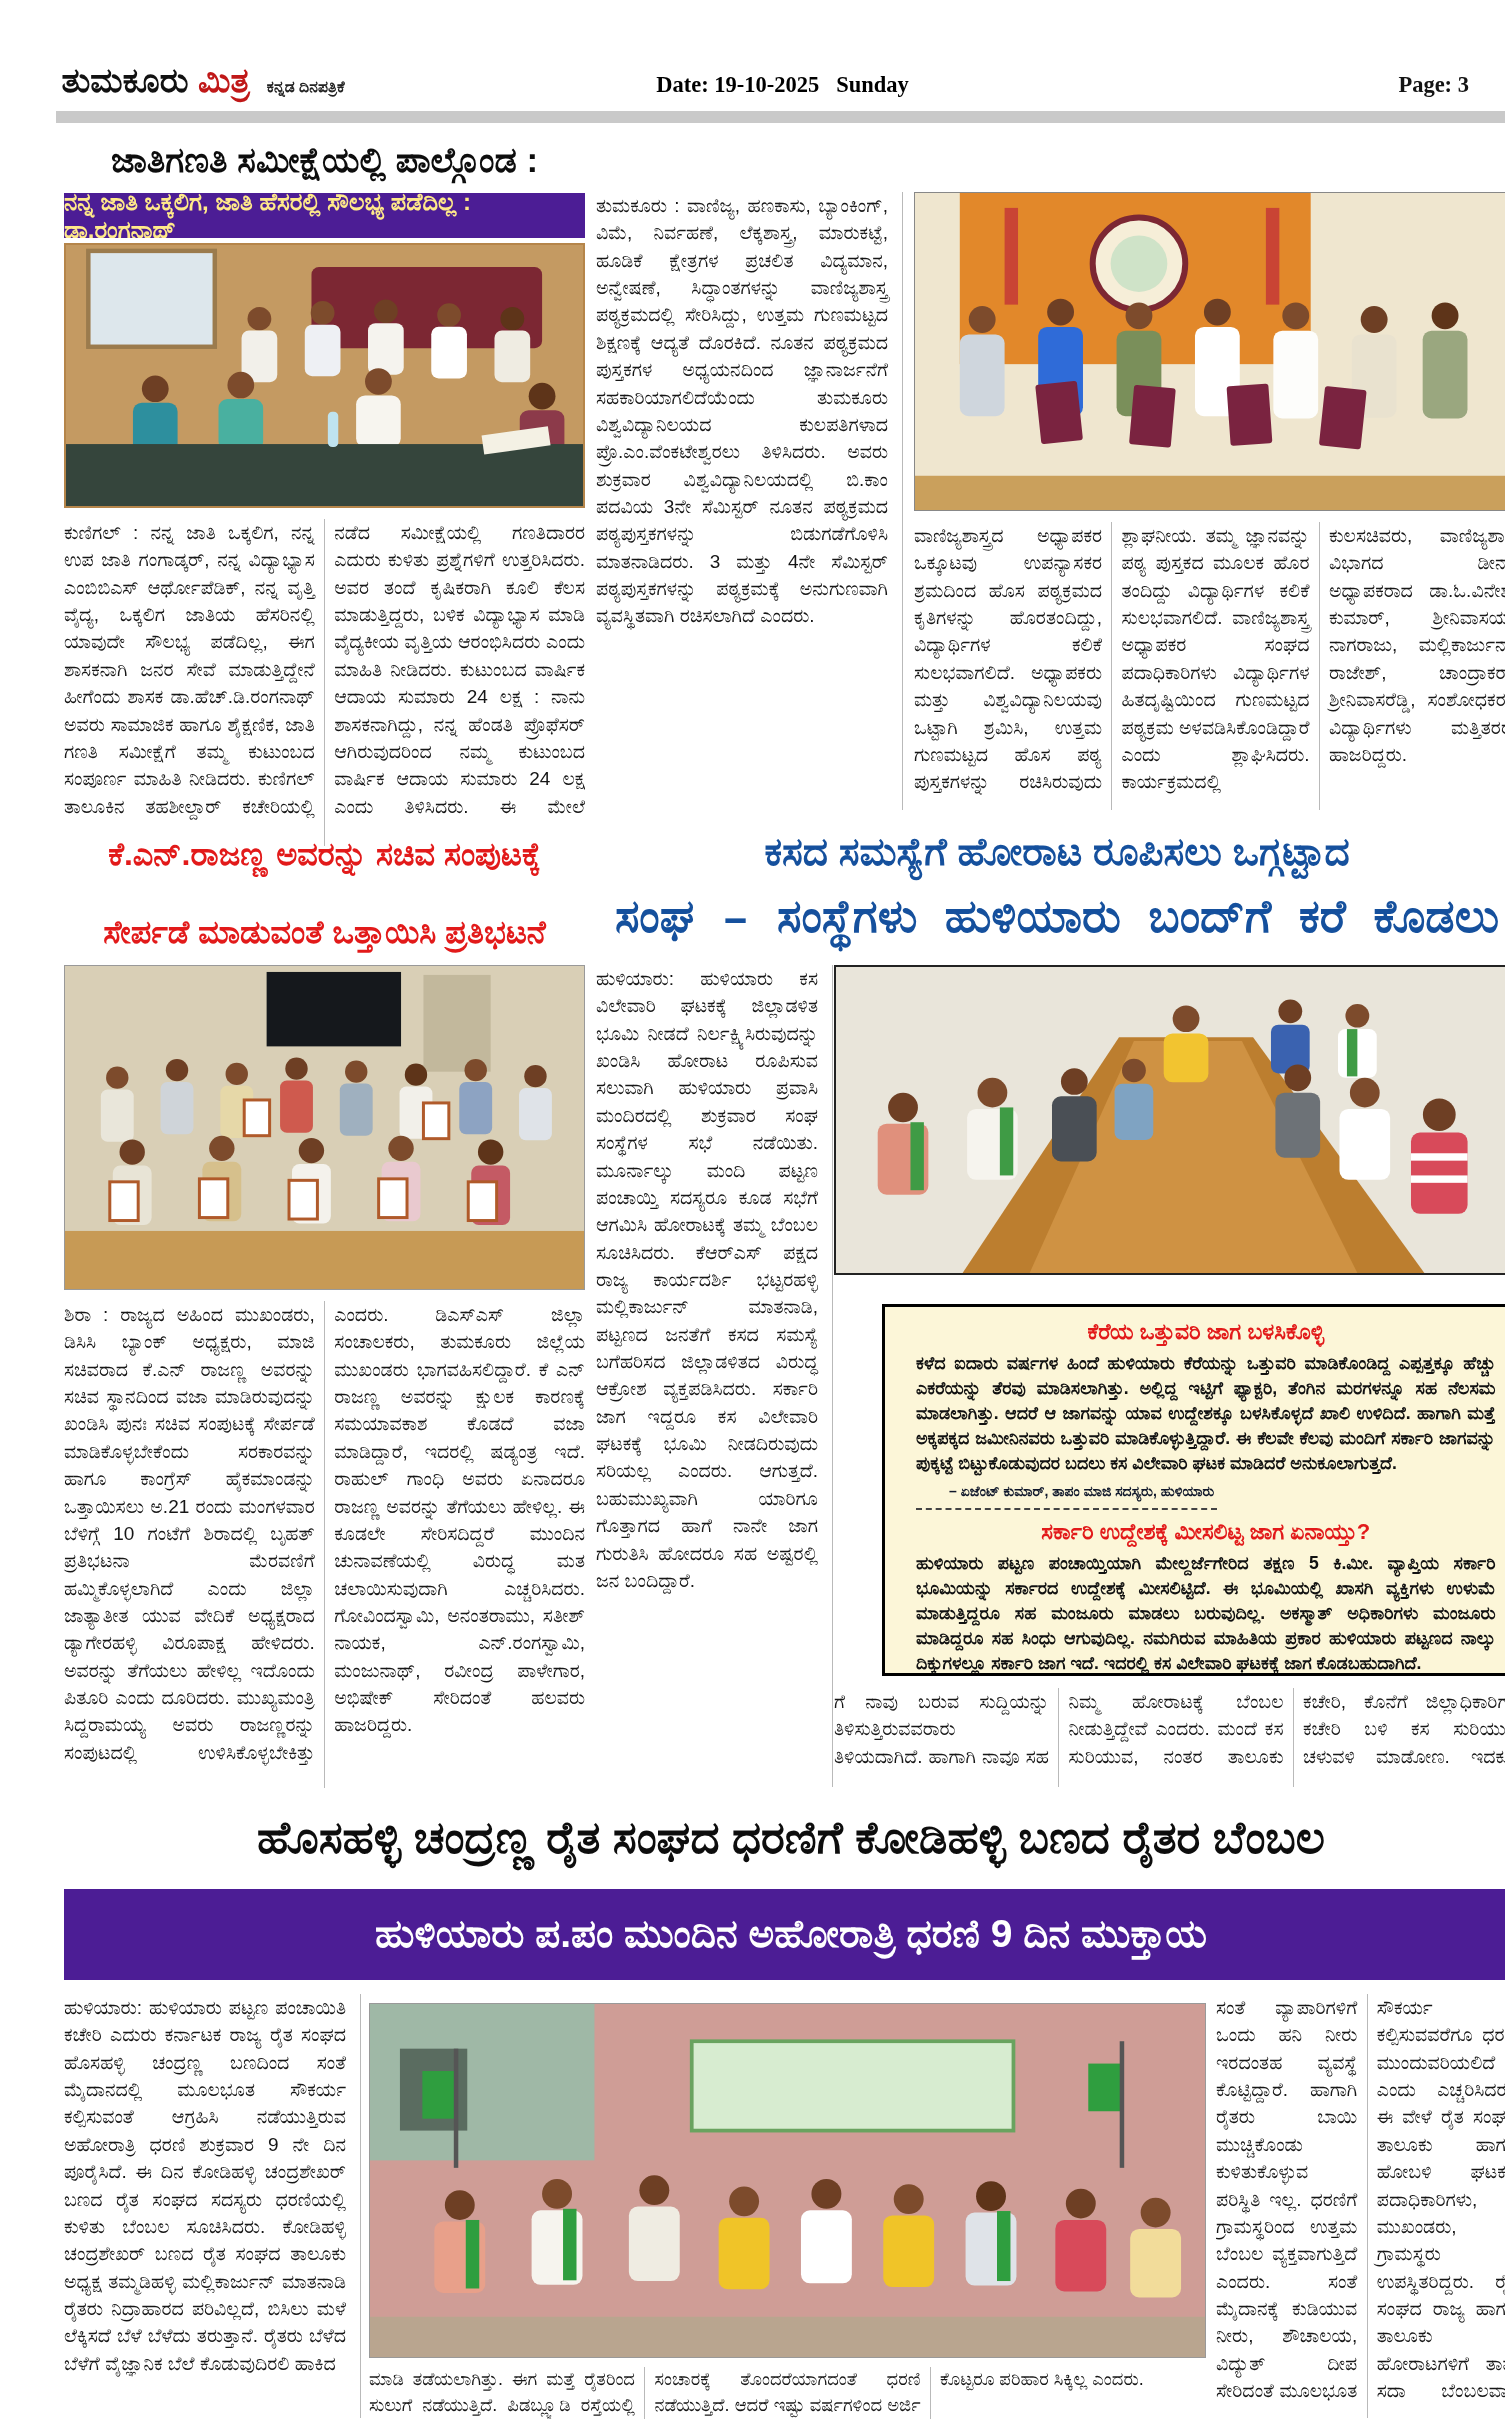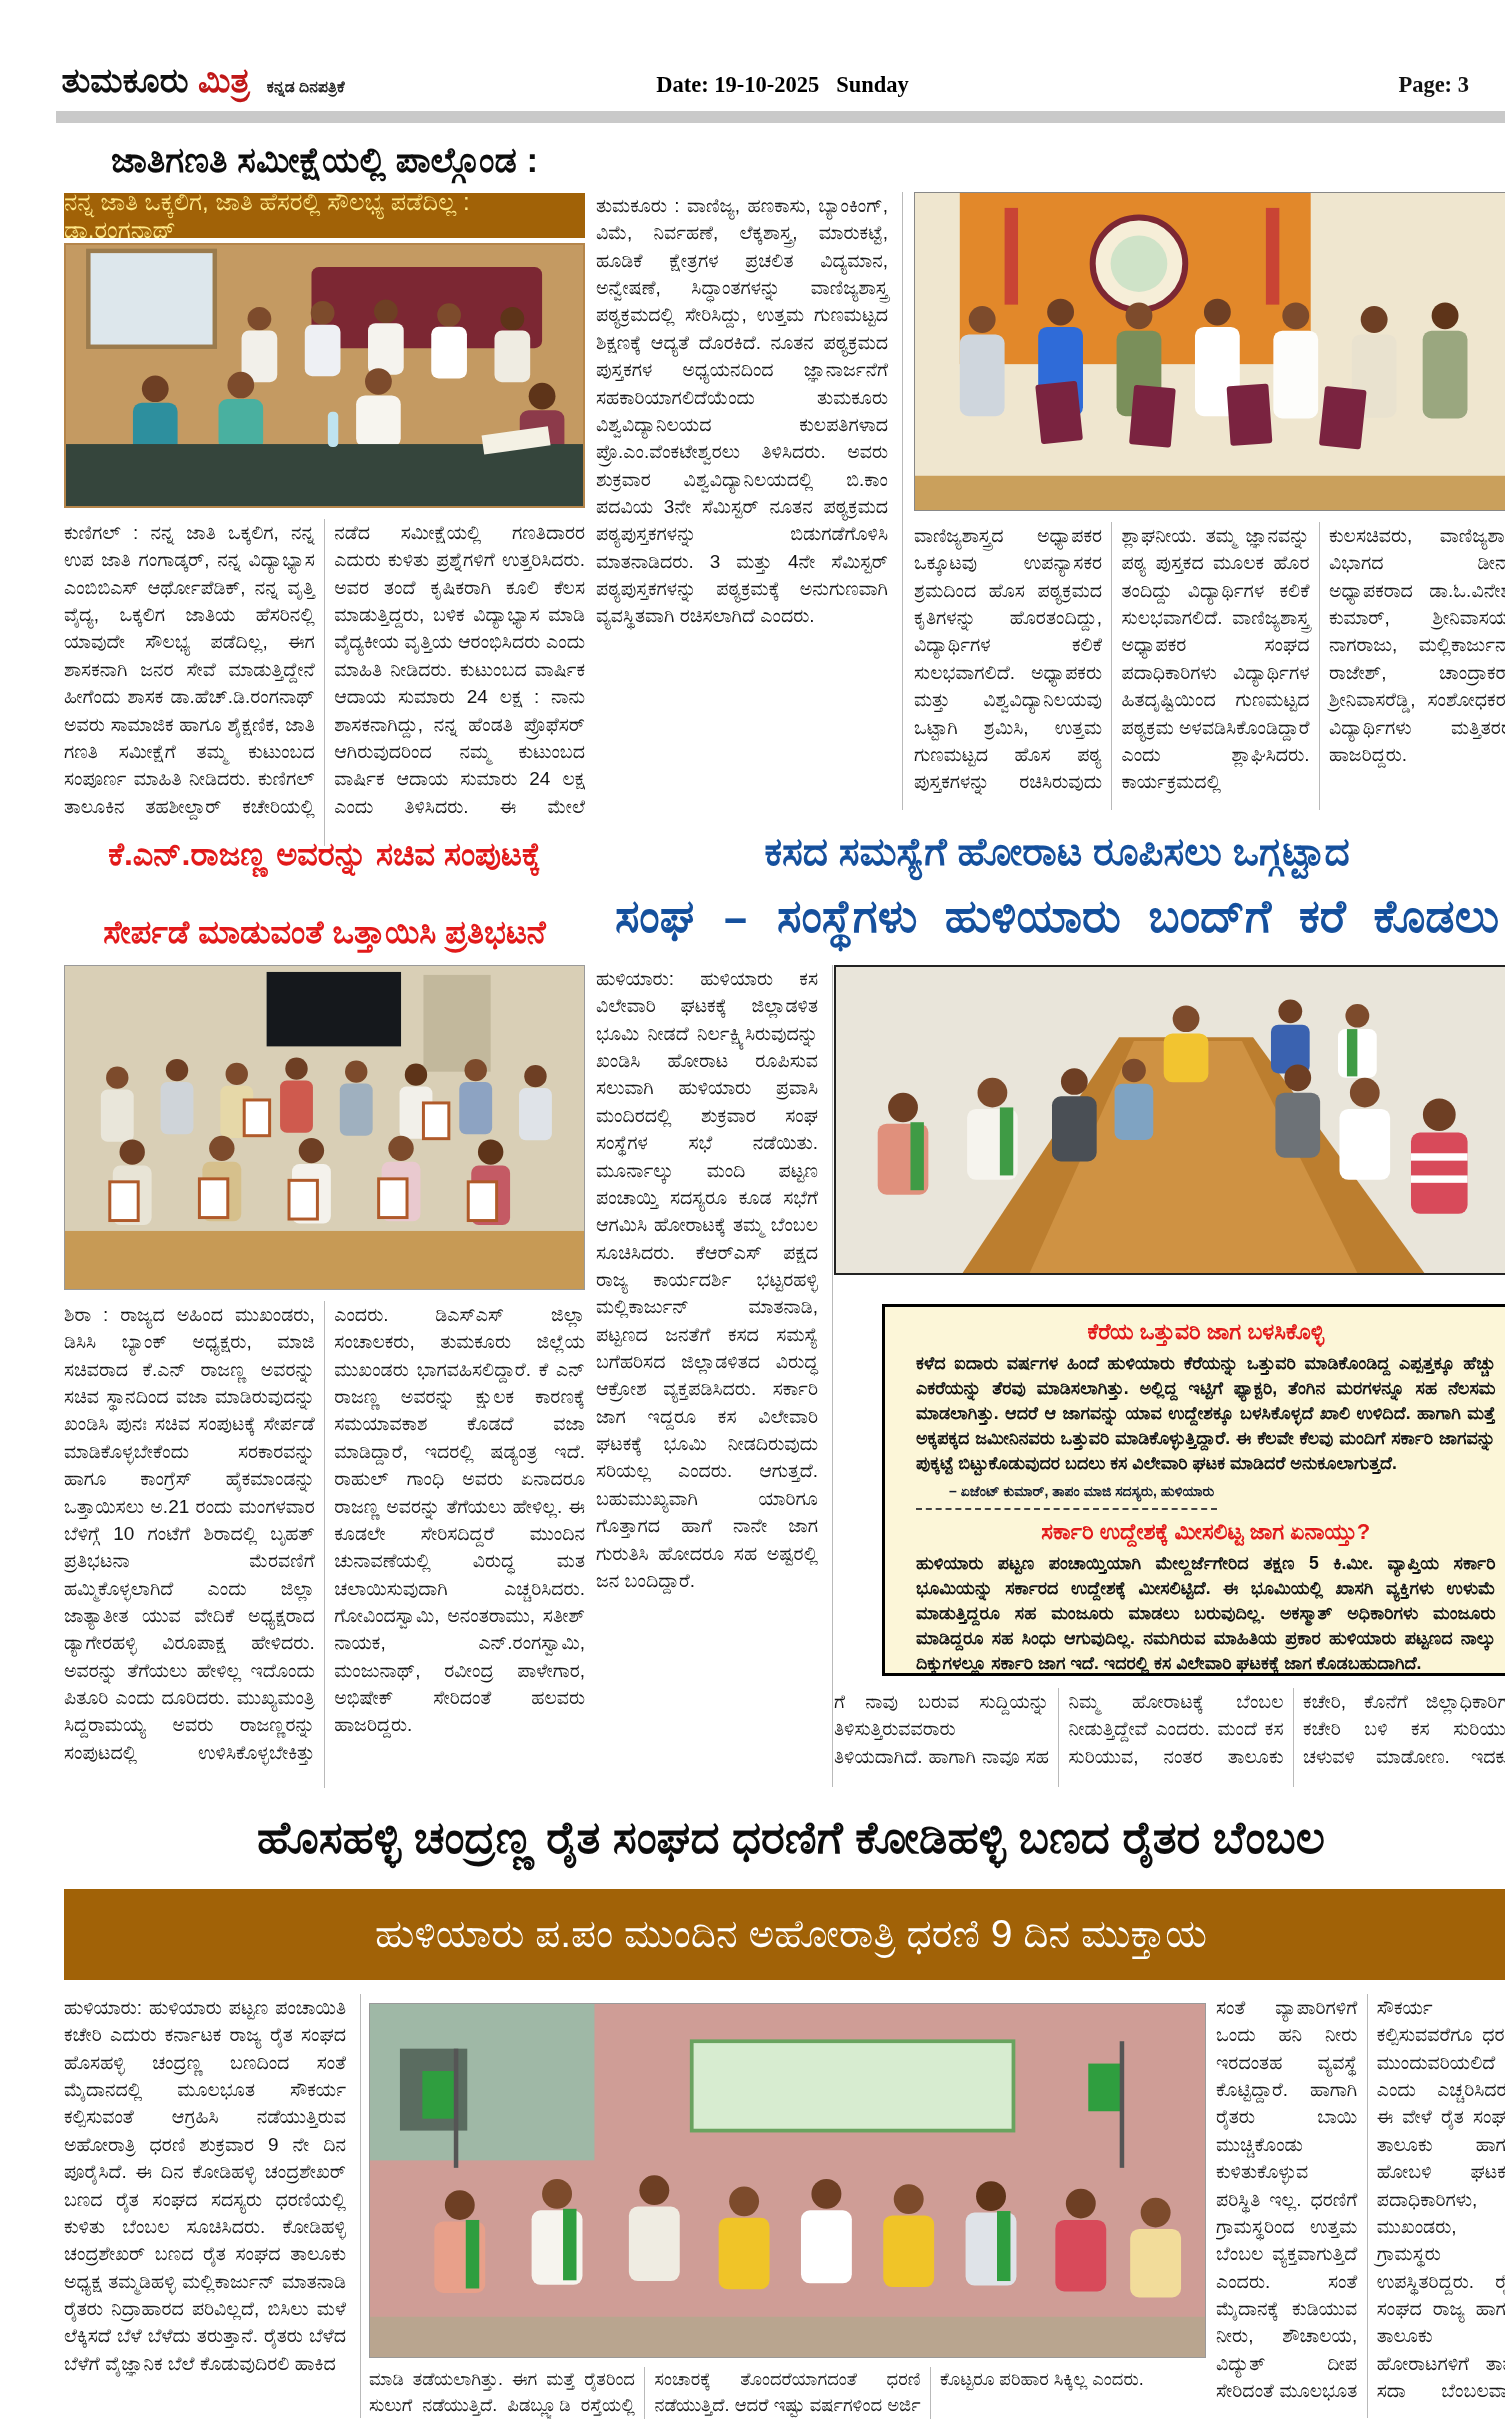--- a/index.html
+++ b/index.html
@@ -15,22 +15,22 @@
             font-weight:bold;font-size:22.5px;color:#000;white-space:nowrap;}
   .hdr-page{right:36px;top:72px;font-family:"Liberation Serif",serif;font-weight:bold;font-size:22.5px;}
   .hdr-rule{left:25.5px;top:111px;width:1454px;height:12px;background:#c9c9c9;}
 
   
   .hl{font-weight:bold;text-align:center;overflow:hidden;}
   .hl-black{color:#0d0d0d;}
   .hl-red{color:#e21a1a;}
   .hl-blue{color:#15509d;}
 
-  .banner{background:#a16207;display:flex;align-items:center;justify-content:center;
-          font-weight:normal;overflow:hidden;}
+  .banner{background:#4c1d95;display:flex;align-items:center;justify-content:center;
+          font-weight:bold;overflow:hidden;}
   .banner-yellow{color:#ffe98a;font-size:24px;}
   .banner-white{color:#ffffff;font-size:39px;}
 
   
   .body-text{font-size:19px;line-height:1.44;text-align:justify;color:#161616;overflow:hidden;}
   .cols-2{column-count:2;column-gap:19.5px;column-rule:0.7px solid #b9b9b9;}
   .cols-3{column-count:3;column-gap:19.5px;column-rule:0.7px solid #b9b9b9;}
   .lead-rule{border-right:0.7px solid #b9b9b9;padding-right:13.5px;}
 
   

